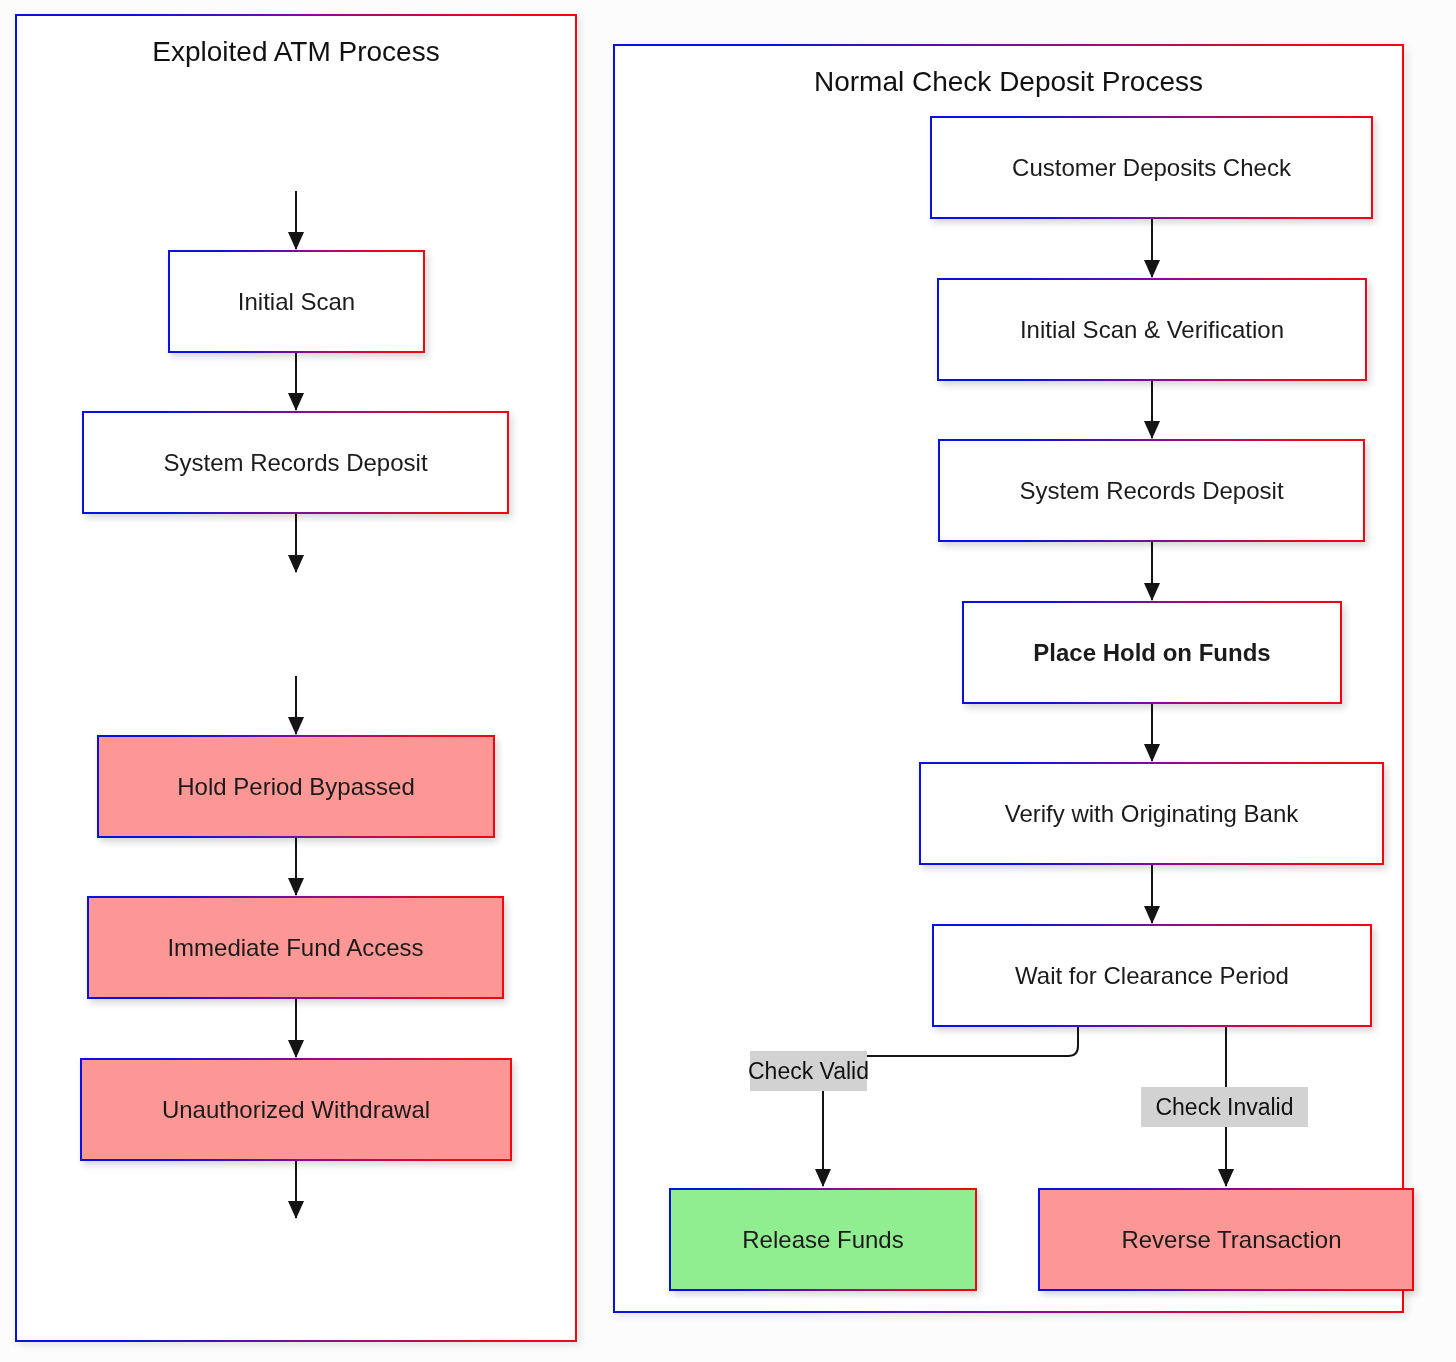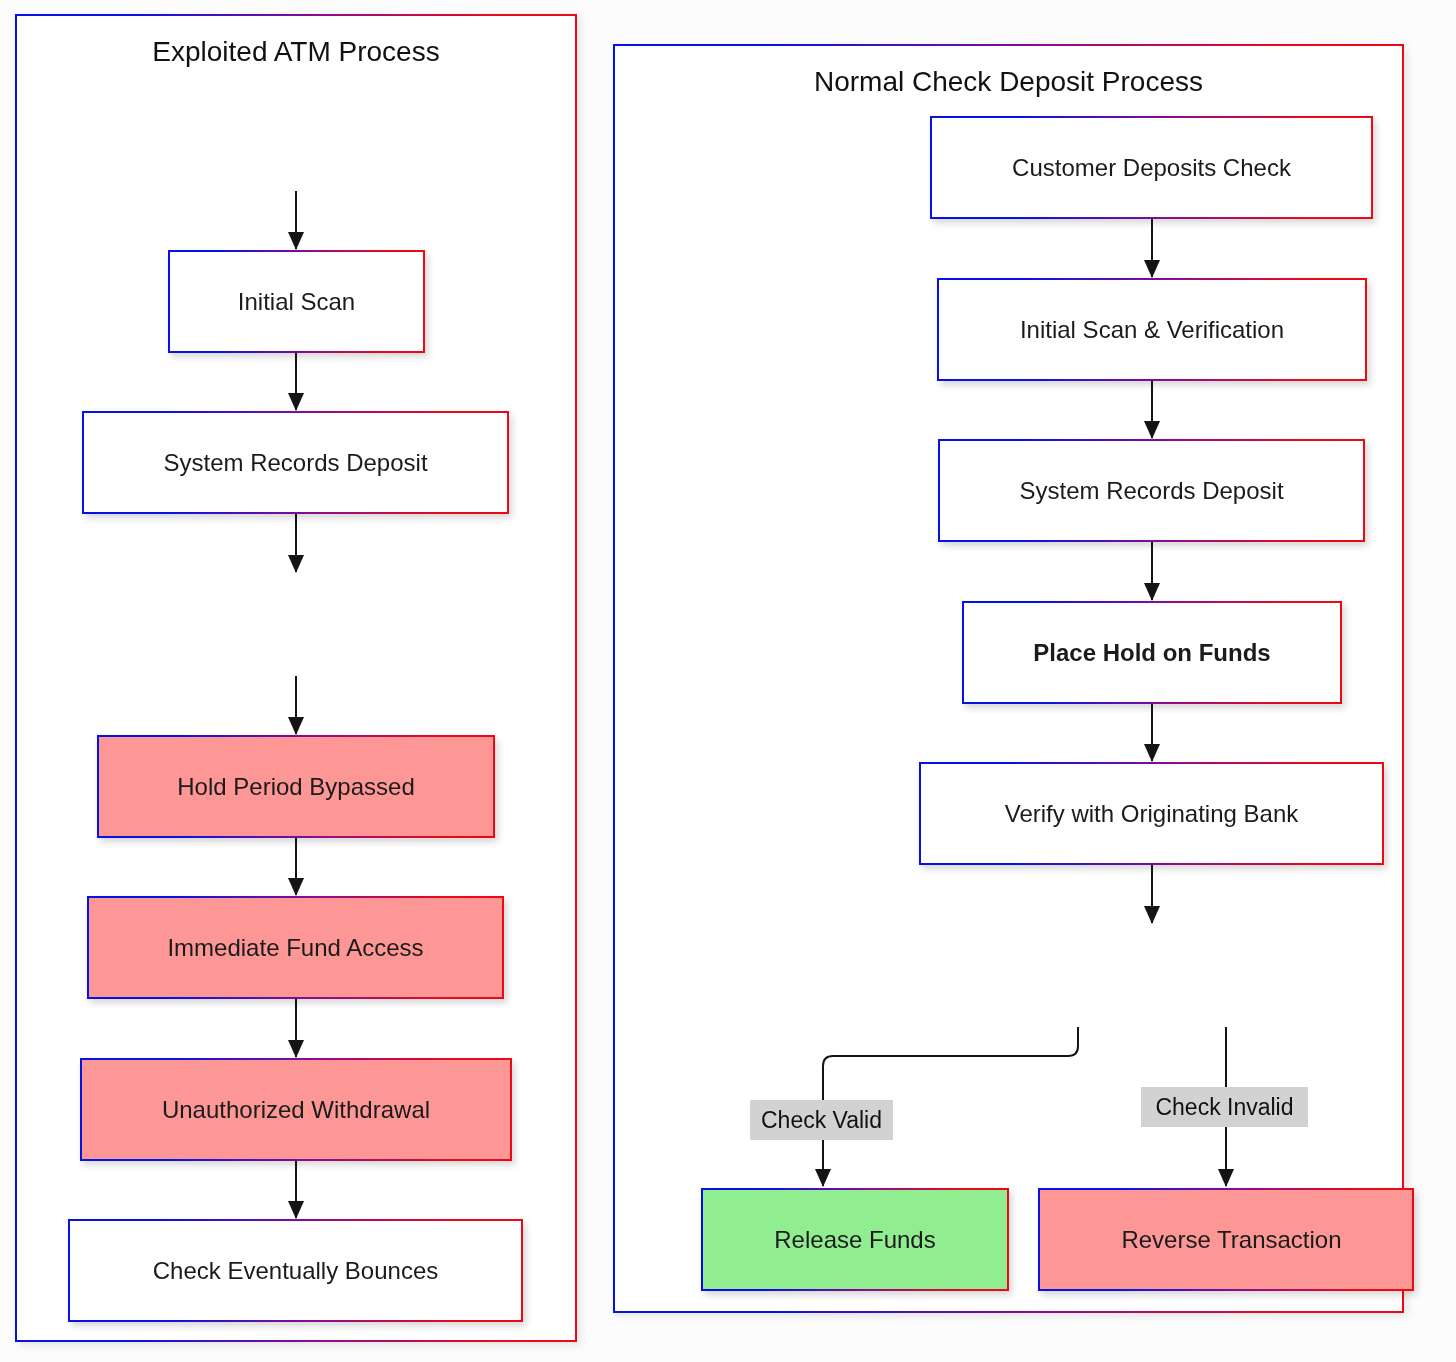--- a/index.html
+++ b/index.html
@@ -111,27 +111,27 @@
 
       <path d="M1226,1027 L1226,1186" marker-end="url(#arrow)"></path>
     </g>
   </svg>
 
   <div class="node" style="left:168px; top:250px;  width:257px;">Initial Scan</div>
   <div class="node" style="left:82px;  top:411px;  width:427px;">System Records Deposit</div>
   <div class="node exploit" style="left:97px;  top:735px;  width:398px;">Hold Period Bypassed</div>
   <div class="node exploit" style="left:87px;  top:896px;  width:417px;">Immediate Fund Access</div>
   <div class="node exploit" style="left:80px;  top:1058px; width:432px;">Unauthorized Withdrawal</div>
-  <div class="node" style="left:68px;  top:1219px; width:455px;">Check Eventually Bounces</div>
 
   <div class="node" style="left:930px; top:116px;  width:443px;">Customer Deposits Check</div>
   <div class="node" style="left:937px; top:278px;  width:430px;">Initial Scan &amp; Verification</div>
   <div class="node" style="left:938px; top:439px;  width:427px;">System Records Deposit</div>
   <div class="node" style="left:962px; top:601px;  width:380px;font-weight:bold;">Place Hold on Funds</div>
   <div class="node" style="left:919px; top:762px;  width:465px;">Verify with Originating Bank</div>
+  <div class="node" style="left:932px; top:924px;  width:440px;">Wait for Clearance Period</div>
 
-  <div class="edge-label" style="left:750px;  top:1100px; width:143px;">Check Valid</div>
+  <div class="edge-label" style="left:750px;  top:1051px; width:117px;">Check Valid</div>
   <div class="edge-label" style="left:1141px; top:1087px; width:167px;">Check Invalid</div>
 
-  <div class="node success" style="left:669px;  top:1188px; width:308px;margin-left:32px;">Release Funds</div>
+  <div class="node success" style="left:669px;  top:1188px; width:308px;">Release Funds</div>
   <div class="node failure" style="left:1038px; top:1188px; width:376px;">Reverse Transaction</div>
 
 </div>
 
 </body></html>

